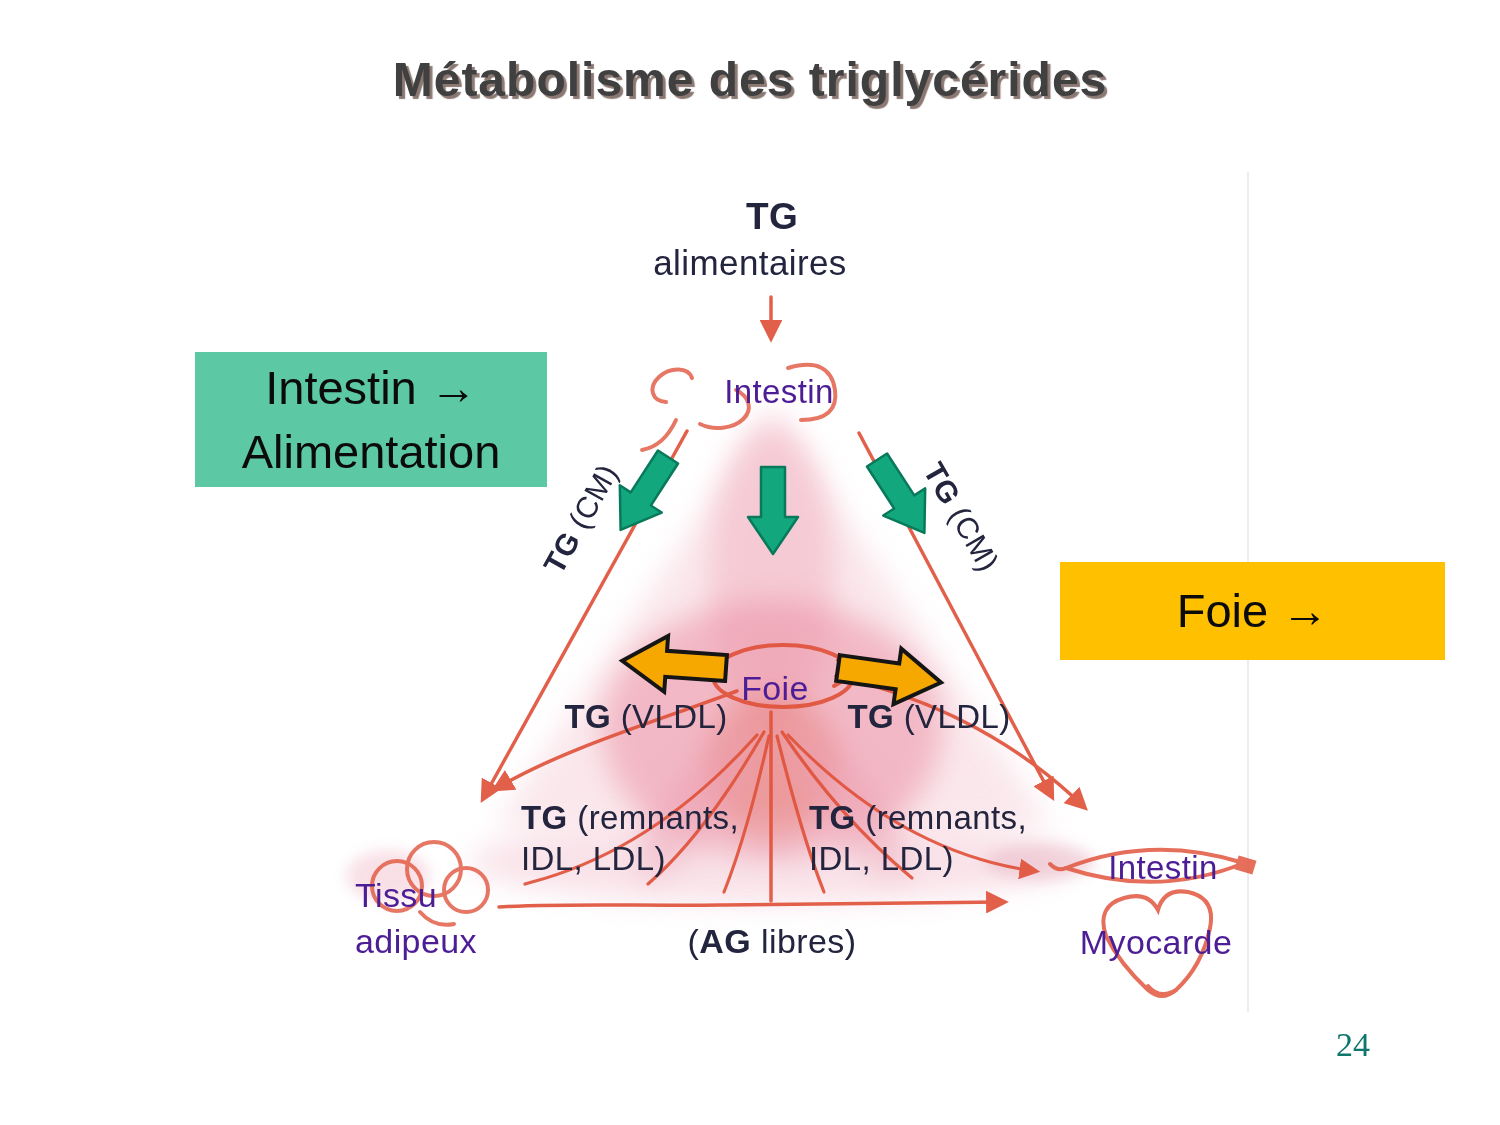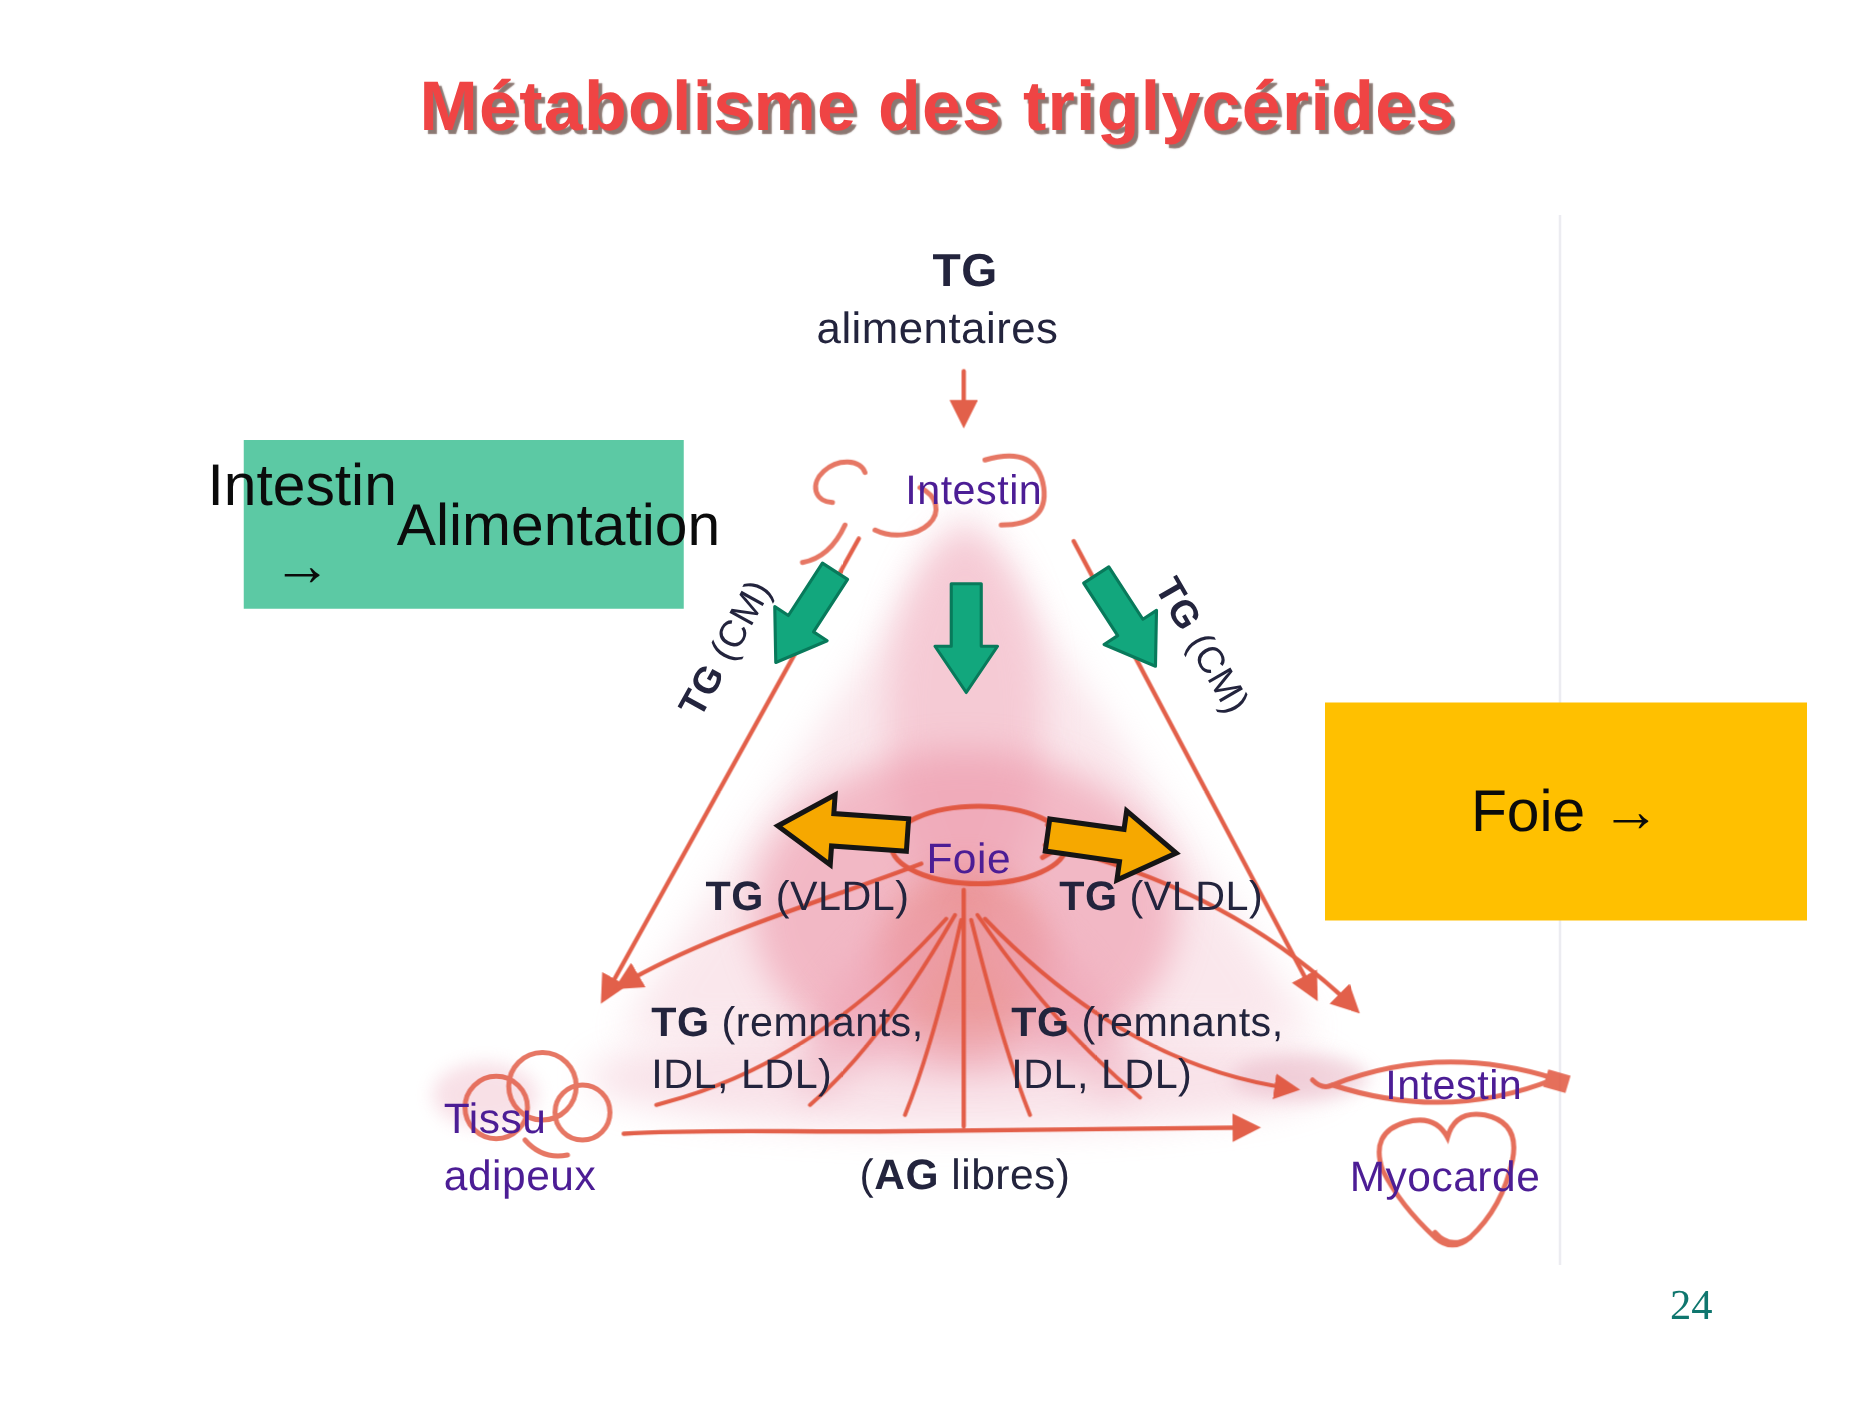--- a/index.html
+++ b/index.html
@@ -2,41 +2,41 @@
 <html><head>
 <meta charset="utf-8">
 <style>
   html,body{margin:0;padding:0;background:#ffffff;}
   .slide{
     position:relative;width:1500px;height:1125px;background:#ffffff;overflow:hidden;
     font-family:"Liberation Sans","DejaVu Sans",sans-serif;
   }
   .title{
     position:absolute;left:0;right:0;top:52px;text-align:center;
-    font-size:56px;font-weight:bold;color:#ef4444;letter-spacing:1px;
+    font-size:48px;font-weight:bold;color:#404040;letter-spacing:1px;
     text-shadow:3px 3px 1px rgba(62,30,20,0.6);
   }
   .scan{position:absolute;inset:0;}
   .scan svg{position:absolute;left:0;top:0;}
   .lbl{
     position:absolute;transform:translate(-50%,-50%);white-space:nowrap;
     color:#23243d;letter-spacing:0.4px;
   }
   .lbl b{font-weight:bold;}
   .red{color:#4c1d95;}
   .rot-l{transform:translate(-50%,-50%) rotate(-61deg);}
   .rot-r{transform:translate(-50%,-50%) rotate(60deg);}
   .two-line{text-align:left;}
   .two-line .ln{line-height:41px;}
   .callout{
-    position:absolute;display:flex;flex-direction:row;justify-content:center;
+    position:absolute;display:flex;flex-direction:column;justify-content:center;
     align-items:center;font-size:47px;line-height:64px;color:#0b0b0b;text-align:center;
   }
   .callout.green{left:195px;top:352px;width:352px;height:135px;background:#5cc9a4;}
-  .callout.orange{left:1060px;top:562px;width:385px;height:174px;background:#ffc000;}
+  .callout.orange{left:1060px;top:562px;width:385px;height:98px;background:#ffc000;}
   .pagenum{
     position:absolute;left:1336px;top:1026px;font-family:"Liberation Serif","DejaVu Serif",serif;
     font-size:34px;color:#0f766e;
   }
 </style>
 </head>
 <body>
 
 <div class="slide">
 

